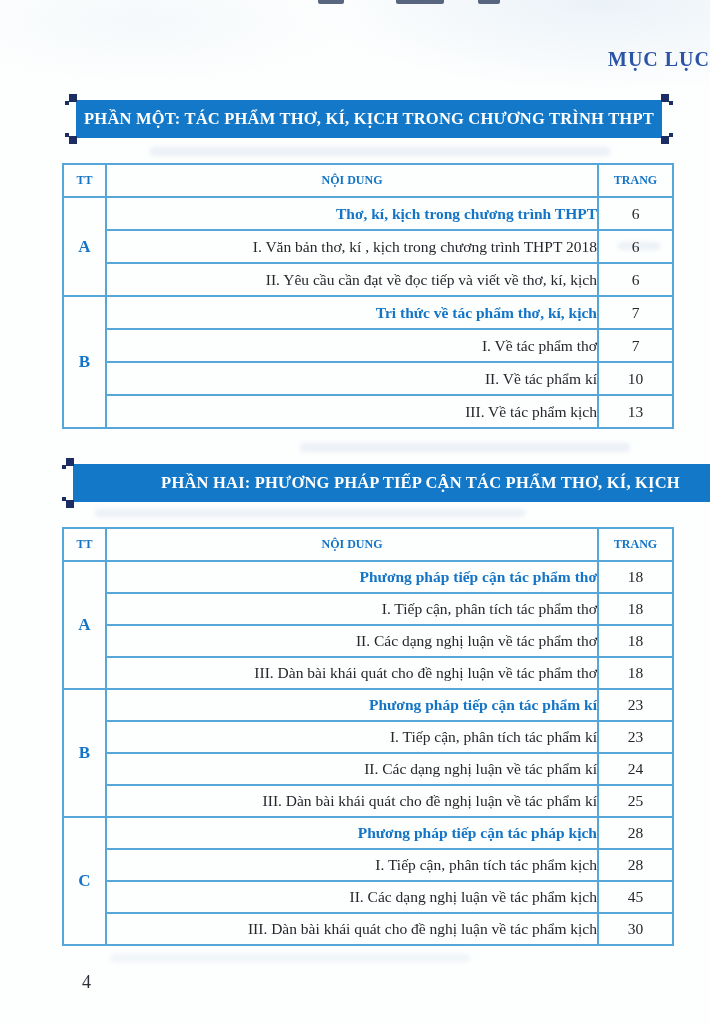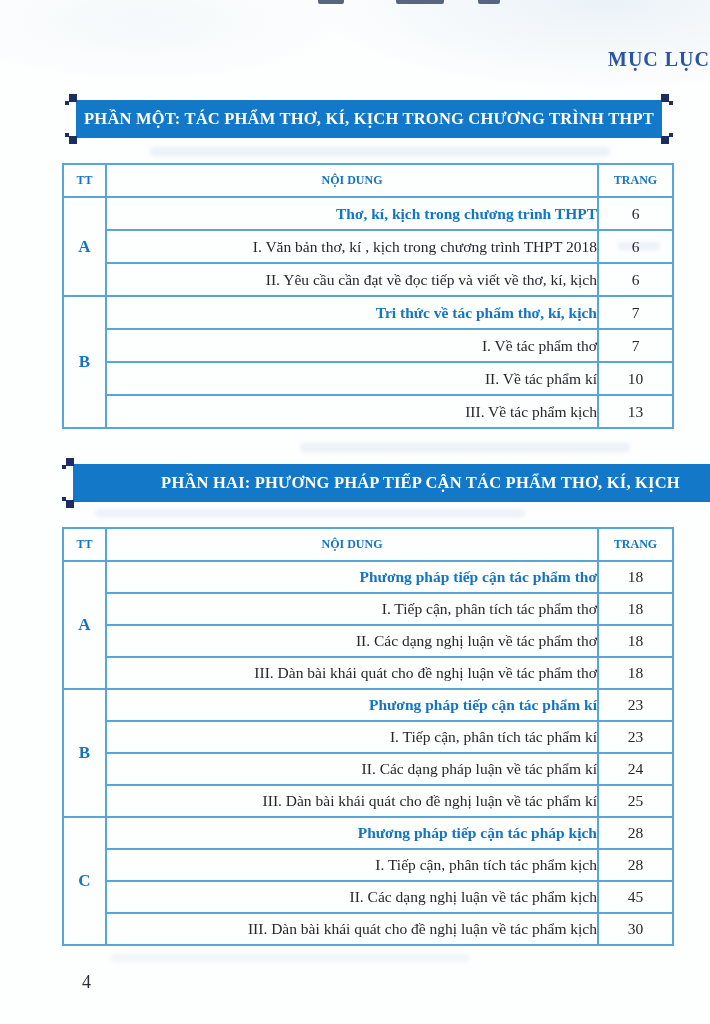--- a/index.html
+++ b/index.html
@@ -189,21 +189,21 @@
         <tr>
           <td rowspan="4" class="tt-cell">B</td>
           <td class="content-cell bold-row">Phương pháp tiếp cận tác phẩm kí</td>
           <td class="page-cell">23</td>
         </tr>
         <tr>
           <td class="content-cell">I. Tiếp cận, phân tích tác phẩm kí</td>
           <td class="page-cell">23</td>
         </tr>
         <tr>
-          <td class="content-cell">II. Các dạng pháp luận về tác phẩm kí</td>
+          <td class="content-cell">II. Các dạng nghị luận về tác phẩm kí</td>
           <td class="page-cell">24</td>
         </tr>
         <tr>
           <td class="content-cell">III. Dàn bài khái quát cho đề nghị luận về tác phẩm kí</td>
           <td class="page-cell">25</td>
         </tr>
         <tr>
           <td rowspan="4" class="tt-cell">C</td>
           <td class="content-cell bold-row">Phương pháp tiếp cận tác pháp kịch</td>
           <td class="page-cell">28</td>

